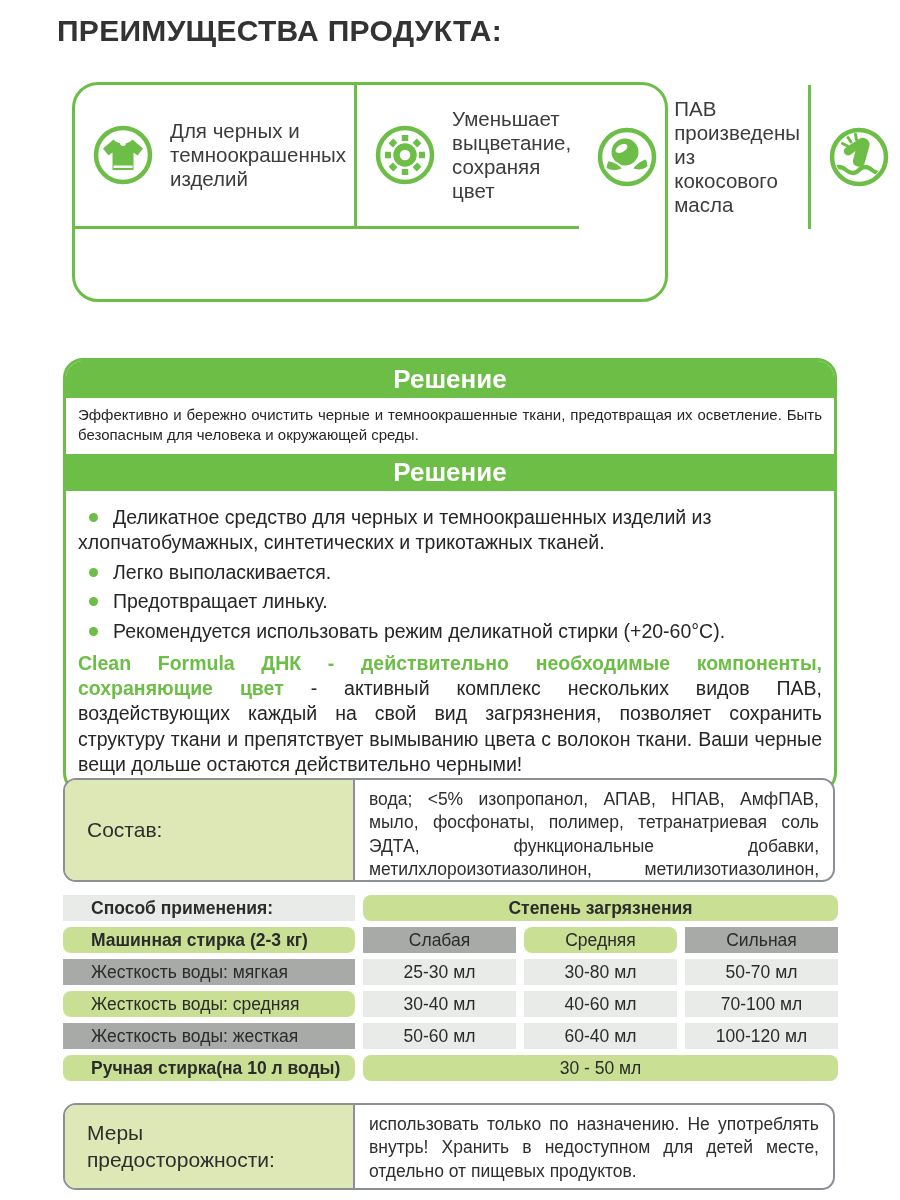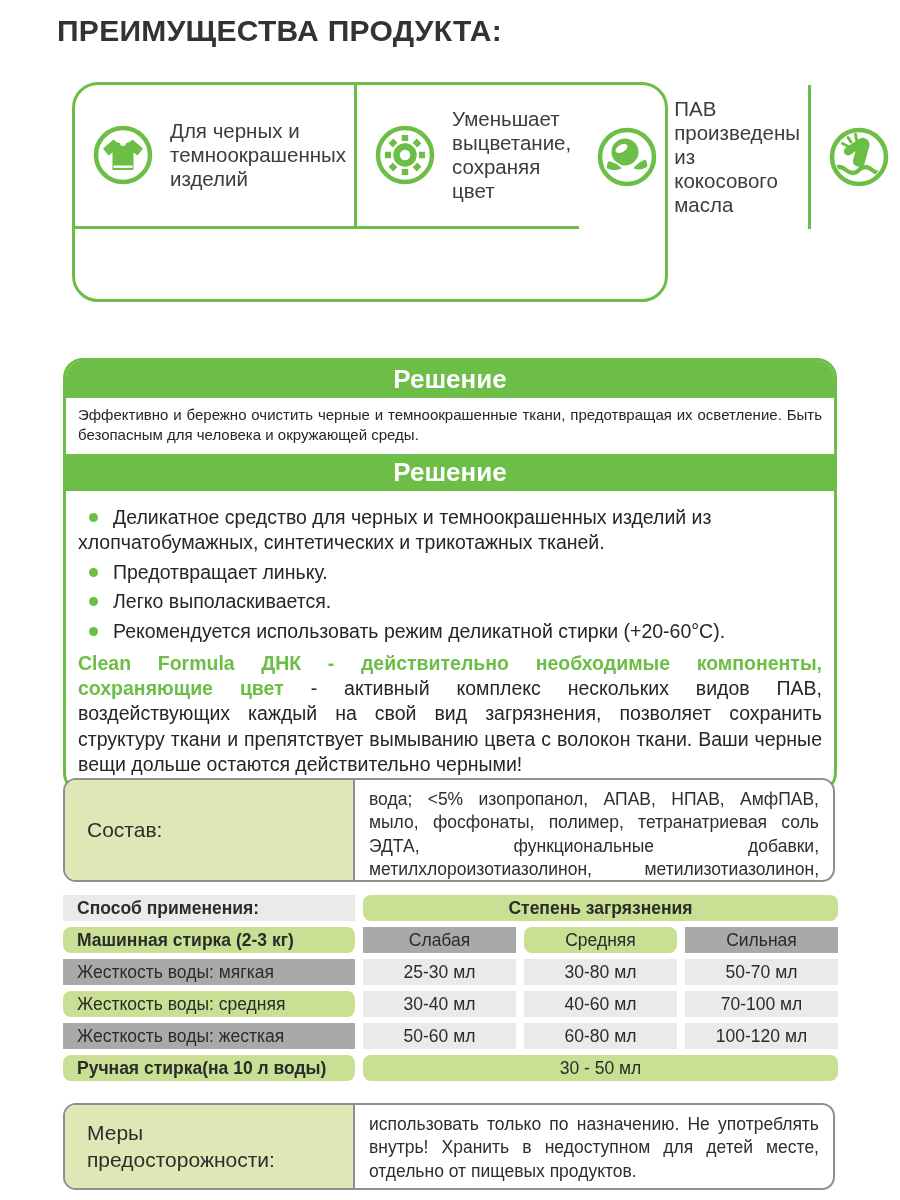--- a/index.html
+++ b/index.html
@@ -51,21 +51,21 @@
     font-size:21px;color:#2e2e2e;white-space:pre-line;line-height:1.25;
   }
   .info-text{flex:1;padding:8px 14px;font-size:17.5px;line-height:1.33;text-align:justify;}
   
   .usage-table{
     position:absolute;left:63px;top:895px;width:775px;
     display:grid;grid-template-columns:292px 1fr 1fr 1fr;
     column-gap:8px;row-gap:6px;grid-auto-rows:26px;
   }
   .tcell{display:flex;align-items:center;justify-content:center;font-size:17.5px;color:#2b2b2b;}
-  .tcell.left{justify-content:flex-start;padding-left:14px;}
+  .tcell.left{justify-content:flex-start;padding-left:28px;}
   .tcell.span3{grid-column:2/5;}
   .bold{font-weight:bold;}
   .lgreen{background:#C9DF94;border-radius:8px;}
   .dgray{background:#A8AAA7;}
   .lgray{background:#E9EBE9;}
 </style>
 </head>
 <body>
 
 <h1 class="title">ПРЕИМУЩЕСТВА ПРОДУКТА:</h1>
@@ -144,22 +144,22 @@
 держит красителей</span>
   </div>
 </div>
 
 <div class="main-box">
   <div class="green-bar">Решение</div>
   <div class="task-text">Эффективно и бережно очистить черные и темноокрашенные ткани, предотвращая их осветление. Быть безопасным для человека и окружающей среды.</div>
   <div class="green-bar">Решение</div>
   <div class="solution-body">
     <div class="bullet"><span class="dot"></span><span>Деликатное средство для черных и темноокрашенных изделий из хлопчатобумажных, синтетических и трикотажных тканей.</span></div>
+    <div class="bullet"><span class="dot"></span><span>Легко выполаскивается.</span></div>
     <div class="bullet"><span class="dot"></span><span>Предотвращает линьку.</span></div>
-    <div class="bullet"><span class="dot"></span><span>Легко выполаскивается.</span></div>
     <div class="bullet"><span class="dot"></span><span>Рекомендуется использовать режим деликатной стирки (+20-60°С).</span></div>
     <p class="highlight"><span class="hl-green">Clean Formula ДНК - действительно необходимые компоненты, сохраняющие цвет</span><span> - активный комплекс нескольких видов ПАВ, воздействующих каждый на свой вид загрязнения, позволяет сохранить структуру ткани и препятствует вымыванию цвета с волокон ткани. Ваши черные вещи дольше остаются действительно черными!</span></p>
   </div>
 </div>
 
 <div class="info-box composition">
   <div class="info-label">Состав:</div>
   <div class="info-text">вода; &lt;5% изопропанол, АПАВ, НПАВ, АмфПАВ, мыло, фосфонаты,  полимер, тетранатриевая соль ЭДТА, функциональные добавки, метилхлороизотиазолинон, метилизотиазолинон, отдушка.</div>
 </div>
 
@@ -177,21 +177,21 @@
   <div class="tcell lgray">30-80 мл</div>
   <div class="tcell lgray">50-70 мл</div>
 
   <div class="tcell left lgreen">Жесткость воды: средняя</div>
   <div class="tcell lgray">30-40 мл</div>
   <div class="tcell lgray">40-60 мл</div>
   <div class="tcell lgray">70-100 мл</div>
 
   <div class="tcell left dgray">Жесткость воды: жесткая</div>
   <div class="tcell lgray">50-60 мл</div>
-  <div class="tcell lgray">60-80 мл</div>
+  <div class="tcell lgray">60-40 мл</div>
   <div class="tcell lgray">100-120 мл</div>
 
   <div class="tcell left lgreen bold">Ручная стирка(на 10 л воды)</div>
   <div class="tcell span3 lgreen">30 - 50 мл</div>
 </div>
 
 <div class="info-box precautions">
   <div class="info-label">Меры
 предосторожности:</div>
   <div class="info-text">использовать только по назначению. Не употреблять внутрь! Хранить в недоступном для детей месте, отдельно от пищевых продуктов.</div>

